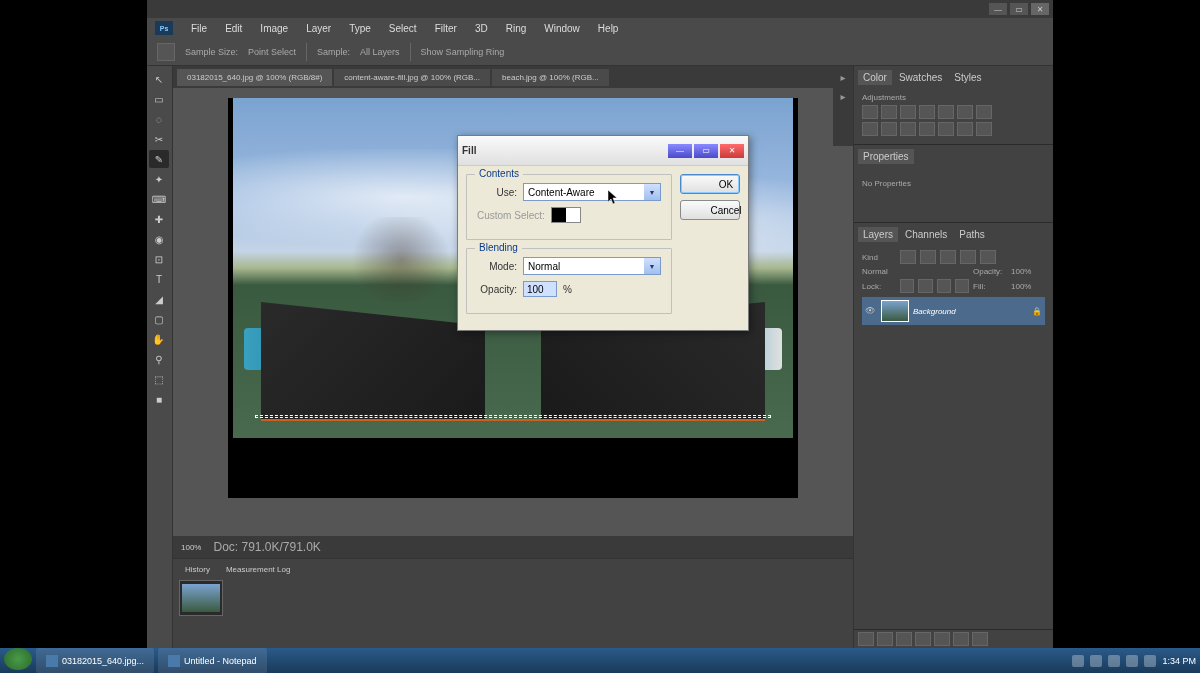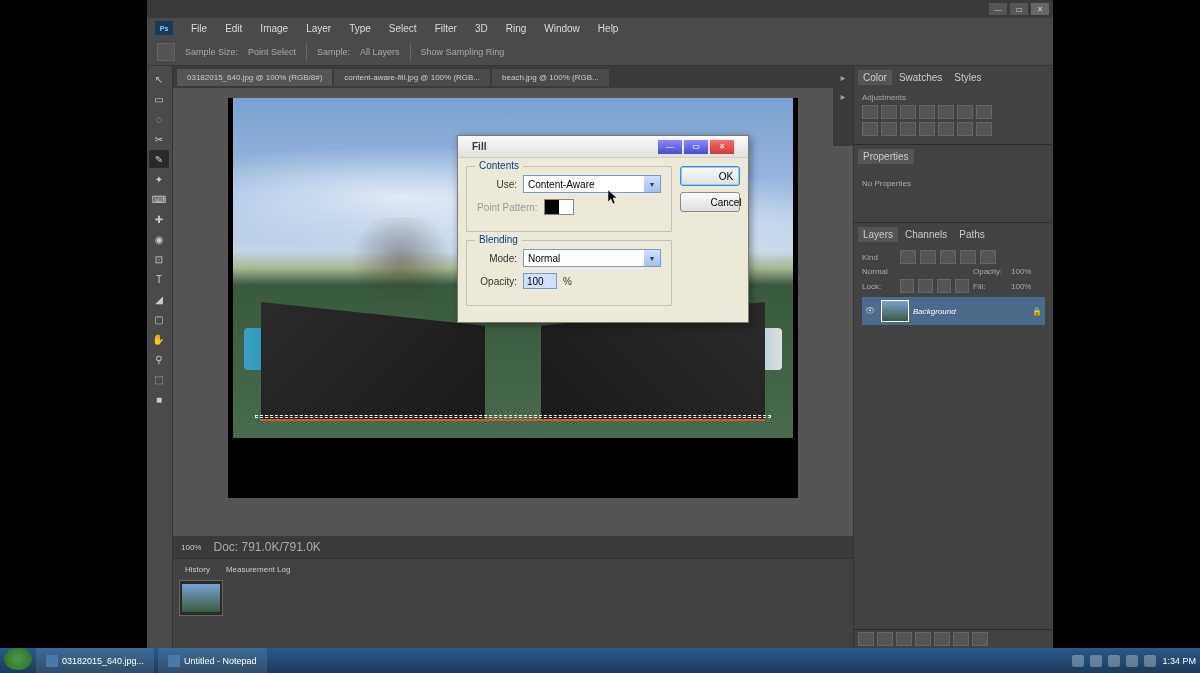--- a/index.html
+++ b/index.html
@@ -76,21 +76,21 @@
 .right-collapse { position: absolute; right: 200px; top: 66px; width: 20px; height: 80px; background: #3a3a3a; display: flex; flex-direction: column; align-items: center; padding: 6px 0; gap: 8px; }
 
 .taskbar { position: absolute; left: 0; bottom: 0; width: 1200px; height: 25px; background: linear-gradient(to bottom, #2a5a8a 0%, #1a3a5a 100%); display: flex; padding: 0 4px; gap: 4px; }
 .start-btn { width: 28px; height: 22px; background: radial-gradient(circle, #4a9a4a 0%, #2a6a2a 100%); border-radius: 50%; cursor: pointer; }
 .task-item { background: rgba(255,255,255,0.1); color: #fff; font-size: 9px; padding: 3px 10px; border-radius: 2px; cursor: pointer; display: flex; align-items: center; gap: 4px; max-width: 160px; overflow: hidden; white-space: nowrap; }
 .task-icon { width: 12px; height: 12px; background: #4a7aaa; }
 .tray { margin-left: auto; display: flex; align-items: center; gap: 6px; color: #fff; font-size: 9px; }
 .tray-icon { width: 12px; height: 12px; background: rgba(255,255,255,0.3); border-radius: 2px; }
 
 .dialog { position: absolute; left: 457px; top: 135px; width: 292px; background: #ece9d8; border: 1px solid #7a7a7a; box-shadow: 2px 2px 8px rgba(0,0,0,0.4); font-size: 11px; }
-.dlg-title { height: 22px; background: linear-gradient(to bottom, #fafafa, #e0e0e0); display: flex; align-items: center; padding: 0 14px; border-bottom: 1px solid #ccc; }
+.dlg-title { height: 30px; background: linear-gradient(to bottom, #fafafa, #e0e0e0); display: flex; align-items: center; padding: 0 4px; border-bottom: 1px solid #ccc; }
 .dlg-title-text { color: #333; font-size: 10px; font-weight: bold; flex: 1; }
 .dlg-winbtns { display: flex; gap: 2px; }
 .dlg-winbtn { width: 24px; height: 14px; font-size: 8px; display: flex; align-items: center; justify-content: center; cursor: pointer; color: #fff; }
 .dlg-winbtn.min { background: linear-gradient(#8a8aff,#4a4acc); }
 .dlg-winbtn.max { background: linear-gradient(#8a8aff,#4a4acc); }
 .dlg-winbtn.cls { background: linear-gradient(#ff6a6a,#cc3a3a); }
 .dlg-body { display: flex; padding: 8px; gap: 8px; }
 .dlg-main { flex: 1; }
 .dlg-side { width: 60px; display: flex; flex-direction: column; gap: 6px; }
 .dlg-btn { height: 20px; background: linear-gradient(#fafafa,#e0e0e0); border: 1px solid #8a8a8a; border-radius: 3px; font-size: 10px; display: flex; align-items: center; justify-content: center; cursor: pointer; padding-left: 32px; }
@@ -325,21 +325,21 @@
       <div class="fieldset">
         <span class="legend">Contents</span>
         <div class="field-row">
           <span class="field-label">Use:</span>
           <div class="dropdown">
             <span>Content-Aware</span>
             <span class="dropdown-arrow">▼</span>
           </div>
         </div>
         <div class="field-row">
-          <span class="field-label disabled">Point Pattern:</span>
+          <span class="field-label disabled">Custom Select:</span>
           <div class="swatch"></div>
         </div>
       </div>
       <div class="fieldset">
         <span class="legend">Blending</span>
         <div class="field-row">
           <span class="field-label">Mode:</span>
           <div class="dropdown">
             <span>Normal</span>
             <span class="dropdown-arrow">▼</span>

